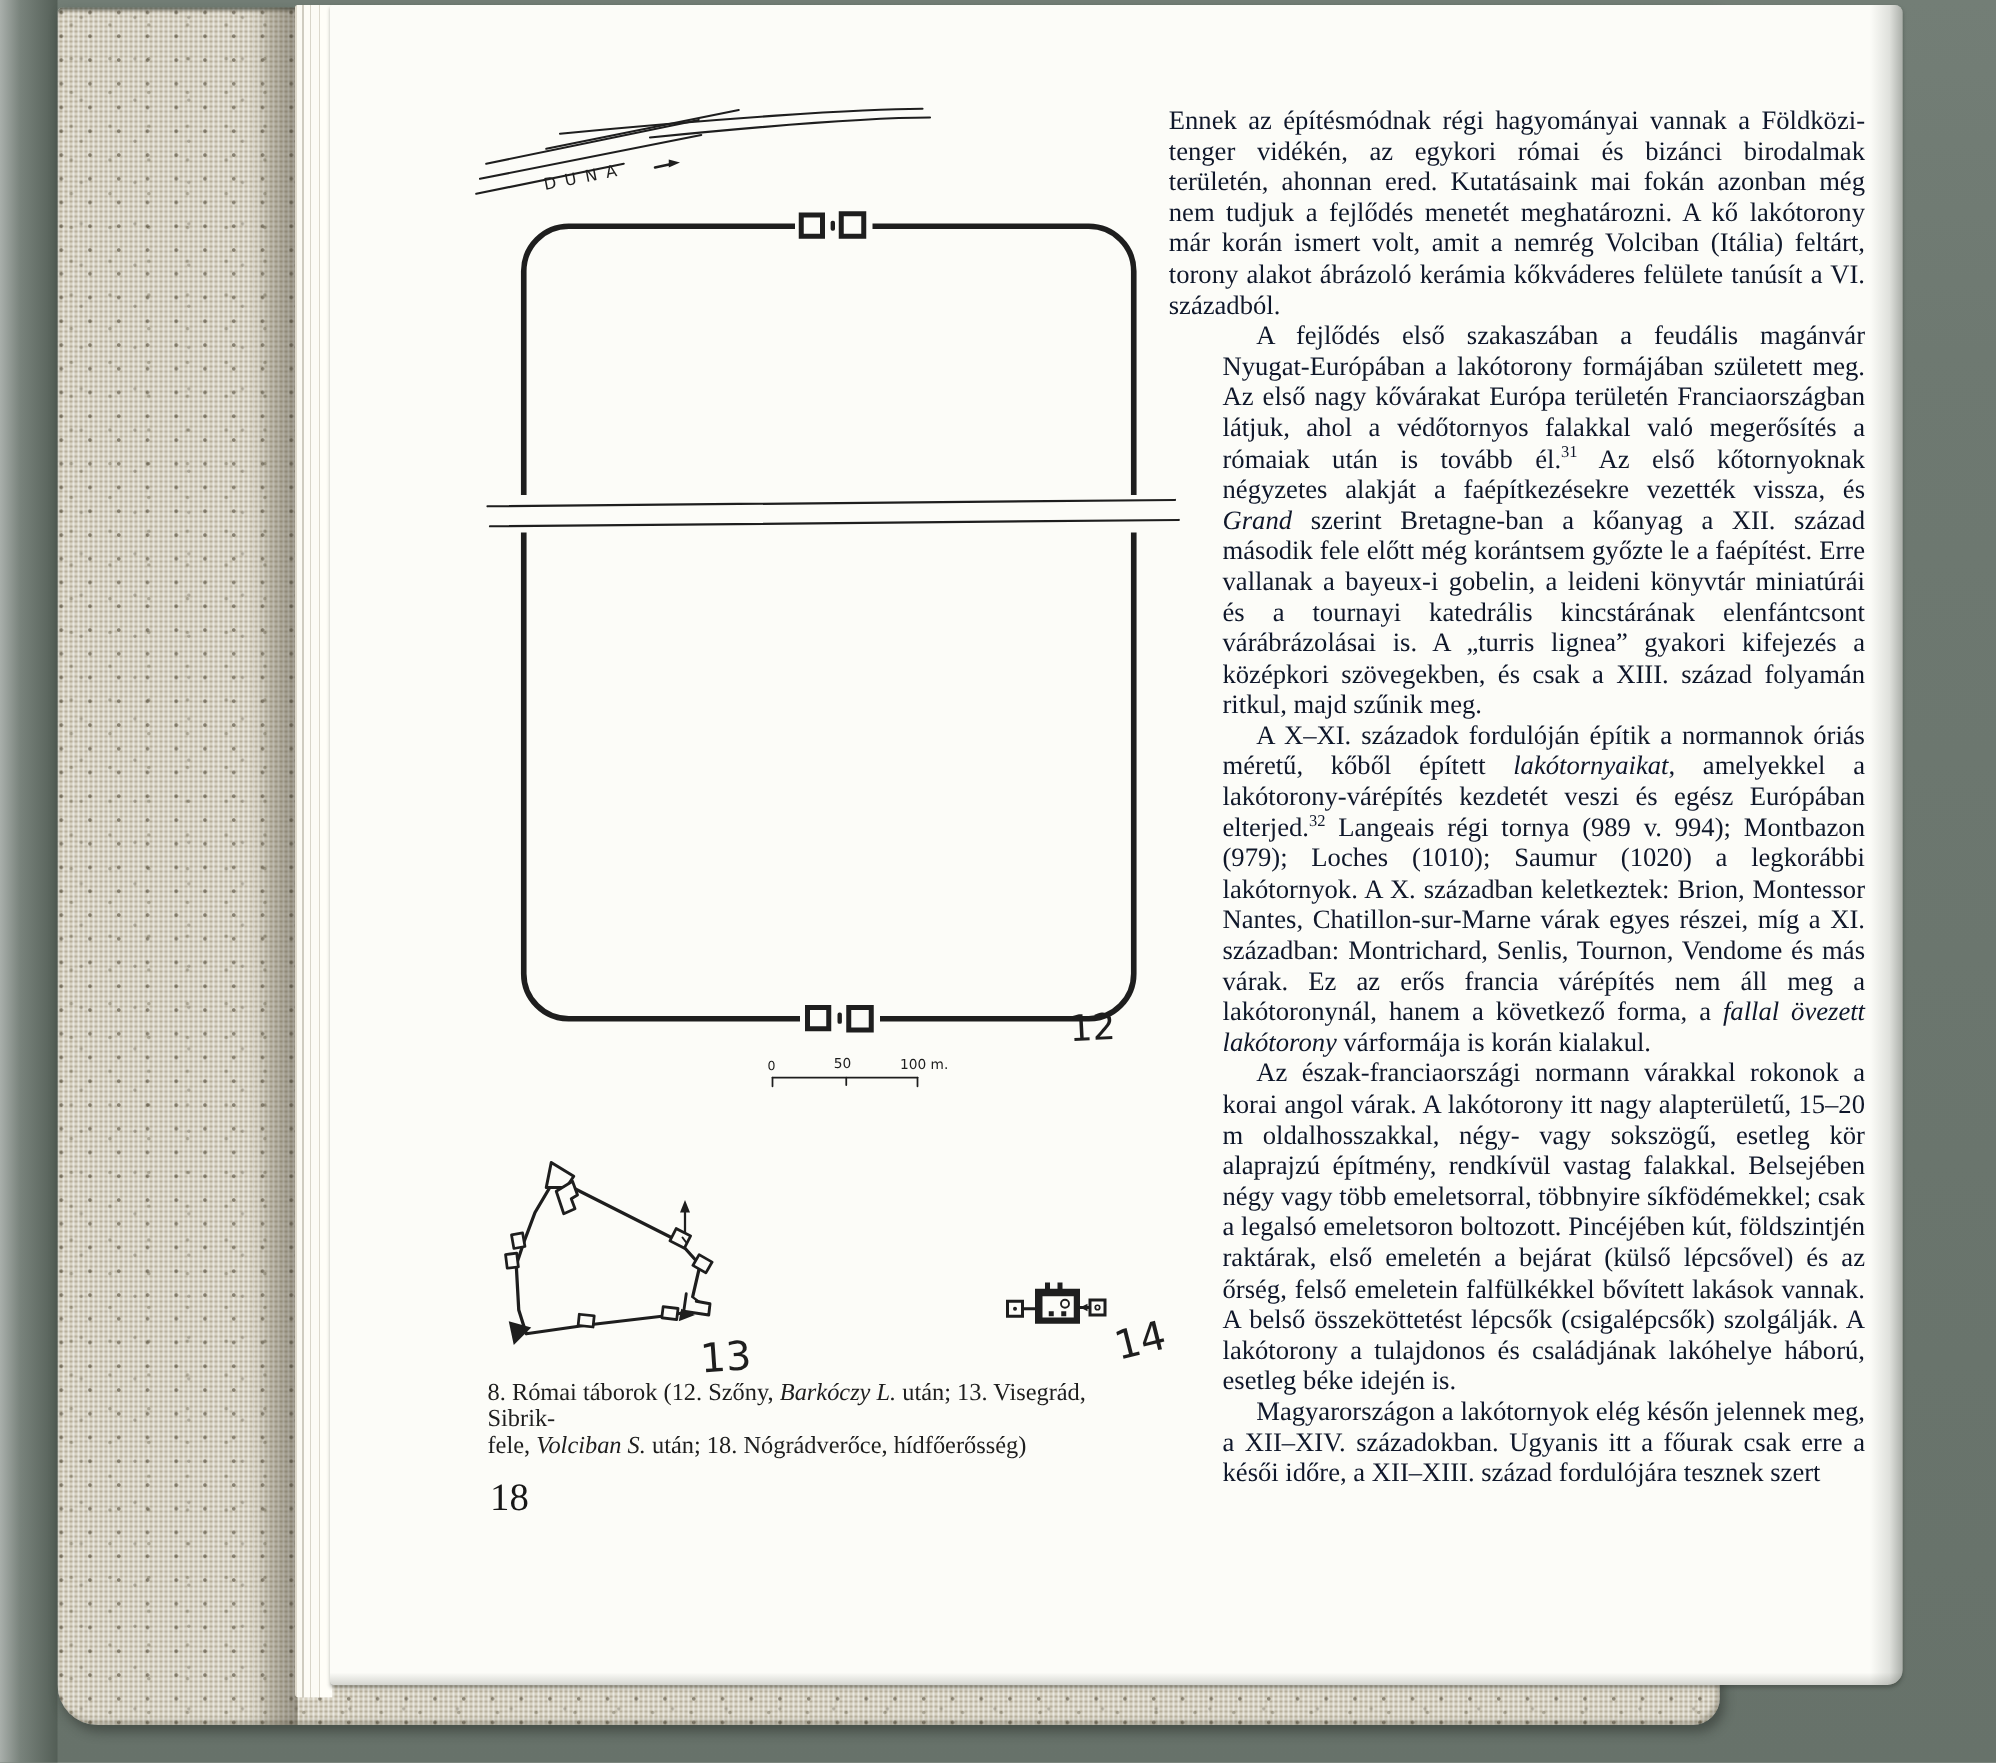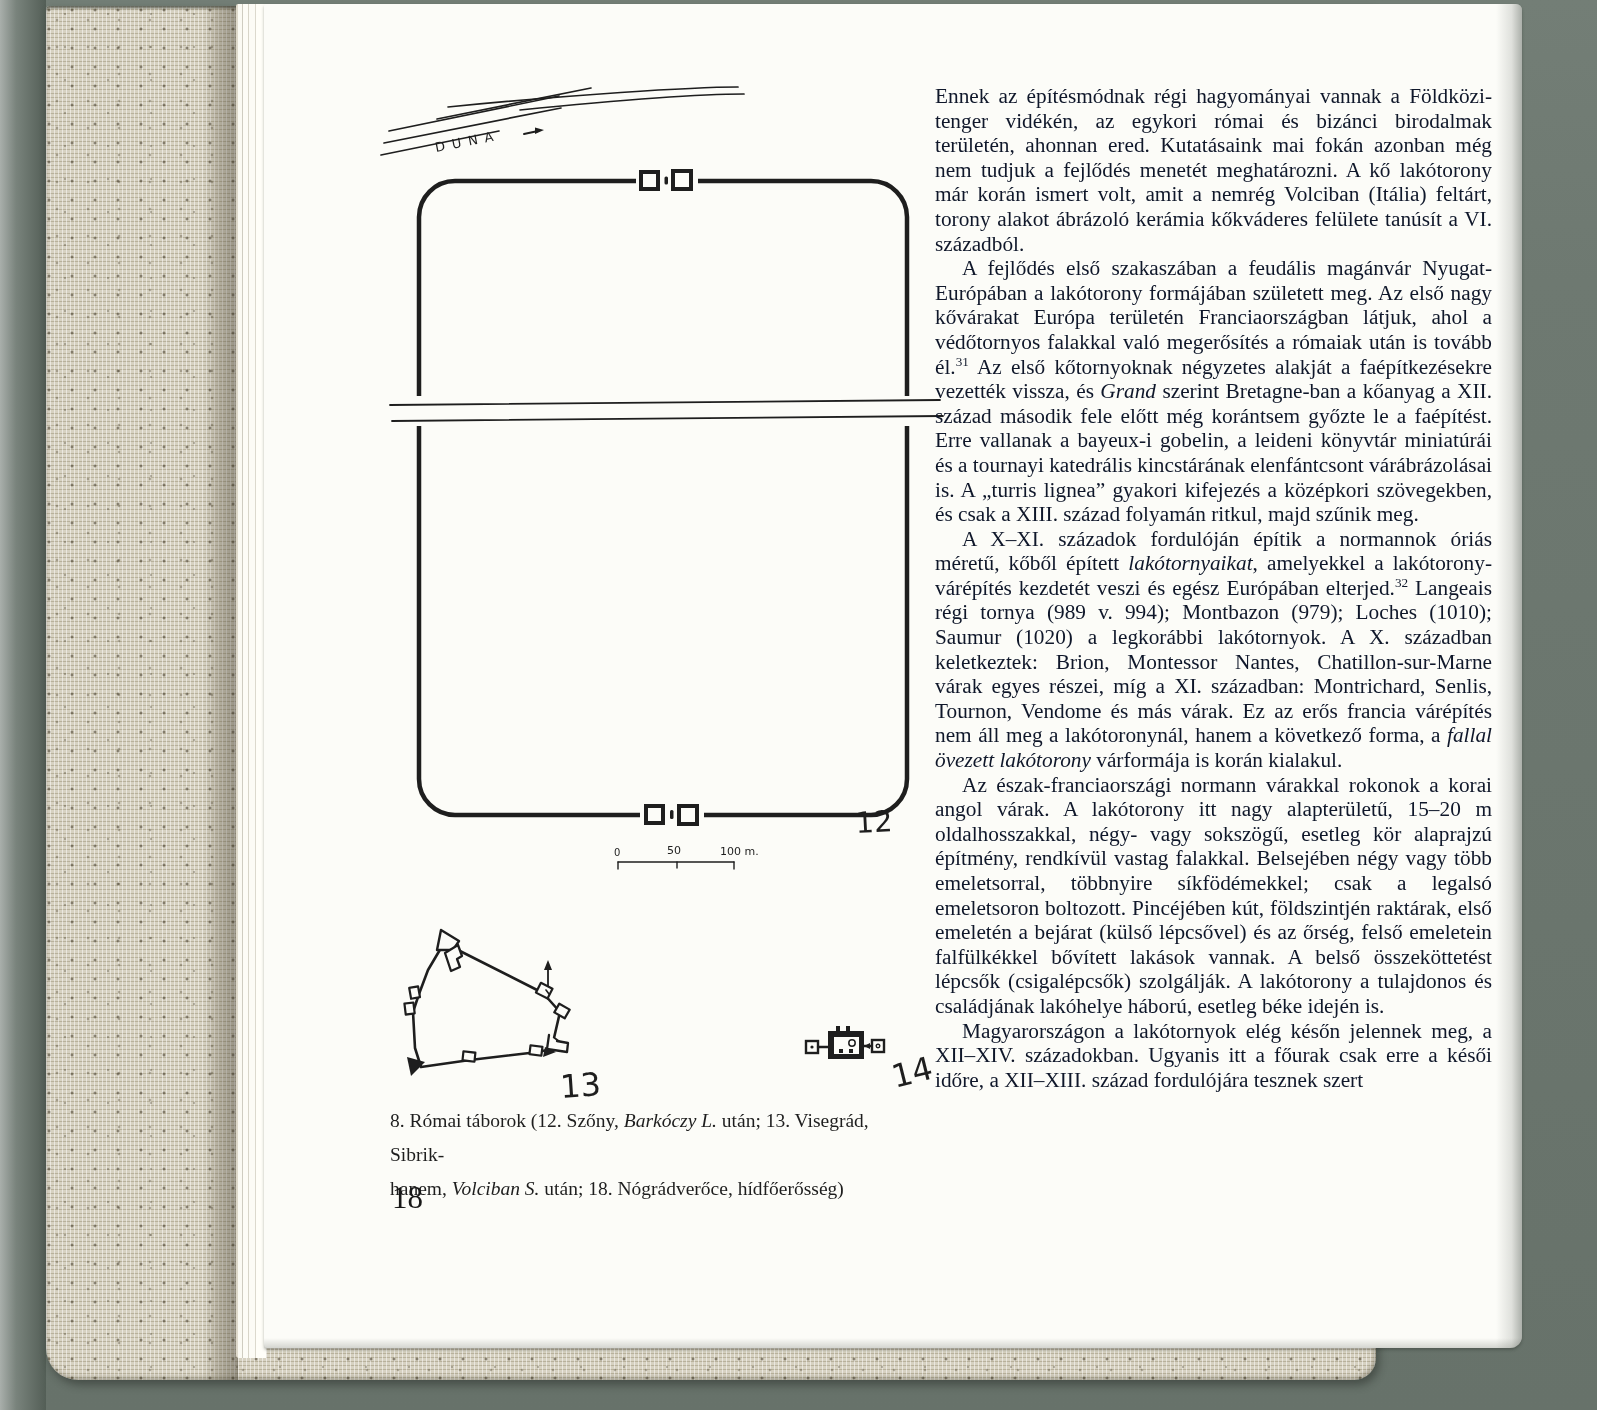--- a/index.html
+++ b/index.html
@@ -45,28 +45,28 @@
     border-radius:0 6px 12px 0;}
   .page .bottom-shade{position:absolute;left:0;bottom:0;width:100%;height:10px;
     background:linear-gradient(180deg, rgba(0,0,0,0), rgba(70,75,65,.22));
     border-radius:0 0 12px 3px;}
 
   
   .fig-svg{position:absolute;left:0;top:0;}
 
   
   .caption{position:absolute;left:390px;top:1104px;width:528px;
-    font-size:19.5px;line-height:34px;color:#1e1e1e;}
+    font-size:19.5px;line-height:21px;color:#1e1e1e;}
   .pagenum{position:absolute;left:392px;top:1180px;font-size:31px;color:#171717;}
 
   
   .column{position:absolute;left:935px;top:84px;width:557px;color:#0f172a;
     font-size:21.3px;line-height:24.6px;text-align:justify;}
   .column p{margin:0;}
-  .column p.ind{text-indent:27px;}
+  .column p.ind{text-indent:27px;margin-left:43px;}
   .it{font-style:italic;}
   sup{font-size:.62em;vertical-align:super;line-height:0;}
 </style>
 </head>
 <body>
 
 <div class="scene">
   <div class="backdrop"></div>
   <div class="left-band"></div>
 
@@ -172,21 +172,21 @@
         <polygon points="864,1046 870,1043 870,1049" fill="#1e1e1e" stroke="none"></polygon>
         <rect x="872" y="1040" width="12" height="12" stroke-width="2.4" fill="#fcfcf8"></rect>
         <circle cx="878" cy="1046" r="1.8" stroke-width="1.4"></circle>
       </g>
       <text x="895" y="1088" font-family="DejaVu Sans, sans-serif" font-size="32" fill="#1e1e1e" stroke="none" transform="rotate(-14 895 1088)">14</text>
     </g>
   </svg>
 
   <div class="caption" id="caption">
       <div><span>8. Római táborok (12. Szőny, </span><span class="it">Barkóczy L.</span><span> után; 13. Visegrád, Sibrik-</span></div>
-      <div><span>hanem, </span><span class="it">Volciban S.</span><span> után; 18. Nógrádverőce, hídfőerősség)</span></div>
+      <div><span>fele, </span><span class="it">Volciban S.</span><span> után; 18. Nógrádverőce, hídfőerősség)</span></div>
     </div>
 
   <div class="pagenum">18</div>
 
   <div class="column" id="column">
       <p><span>Ennek az építésmódnak régi hagyományai vannak a Földközi-tenger vidékén, az egykori római és bizánci birodalmak területén, ahonnan ered. Kutatásaink mai fokán azonban még nem tudjuk a fejlődés menetét meghatározni. A kő lakótorony már korán ismert volt, amit a nemrég Volciban (Itália) feltárt, torony alakot ábrázoló kerámia kőkváderes felülete tanúsít a VI. századból.</span></p>
       <p class="ind"><span>A fejlődés első szakaszában a feudális magánvár Nyugat-Európában a lakótorony formájában született meg. Az első nagy kővárakat Európa területén Franciaországban látjuk, ahol a védőtornyos falakkal való megerősítés a rómaiak után is tovább él.</span><sup>31</sup><span> Az első kőtornyoknak négyzetes alakját a faépítkezésekre vezették vissza, és </span><span class="it">Grand</span><span> szerint Bretagne-ban a kőanyag a XII. század második fele előtt még korántsem győzte le a faépítést. Erre vallanak a bayeux-i gobelin, a leideni könyvtár miniatúrái és a tournayi katedrális kincstárának elenfántcsont várábrázolásai is. A „turris lignea” gyakori kifejezés a középkori szövegekben, és csak a XIII. század folyamán ritkul, majd szűnik meg.</span></p>
       <p class="ind"><span>A X–XI. századok fordulóján építik a normannok óriás méretű, kőből épített </span><span class="it">lakótornyaikat</span><span>, amelyekkel a lakótorony-várépítés kezdetét veszi és egész Európában elterjed.</span><sup>32</sup><span> Langeais régi tornya (989 v. 994); Montbazon (979); Loches (1010); Saumur (1020) a legkorábbi lakótornyok. A X. században keletkeztek: Brion, Montessor Nantes, Chatillon-sur-Marne várak egyes részei, míg a XI. században: Montrichard, Senlis, Tournon, Vendome és más várak. Ez az erős francia várépítés nem áll meg a lakótoronynál, hanem a következő forma, a </span><span class="it">fallal övezett lakótorony</span><span> várformája is korán kialakul.</span></p>
       <p class="ind"><span>Az észak-franciaországi normann várakkal rokonok a korai angol várak. A lakótorony itt nagy alapterületű, 15–20 m oldalhosszakkal, négy- vagy sokszögű, esetleg kör alaprajzú építmény, rendkívül vastag falakkal. Belsejében négy vagy több emeletsorral, többnyire síkfödémekkel; csak a legalsó emeletsoron boltozott. Pincéjében kút, földszintjén raktárak, első emeletén a bejárat (külső lépcsővel) és az őrség, felső emeletein falfülkékkel bővített lakások vannak. A belső összeköttetést lépcsők (csigalépcsők) szolgálják. A lakótorony a tulajdonos és családjának lakóhelye háború, esetleg béke idején is.</span></p>
       <p class="ind"><span>Magyarországon a lakótornyok elég későn jelennek meg, a XII–XIV. századokban. Ugyanis itt a főurak csak erre a késői időre, a XII–XIII. század fordulójára tesznek szert</span></p>

